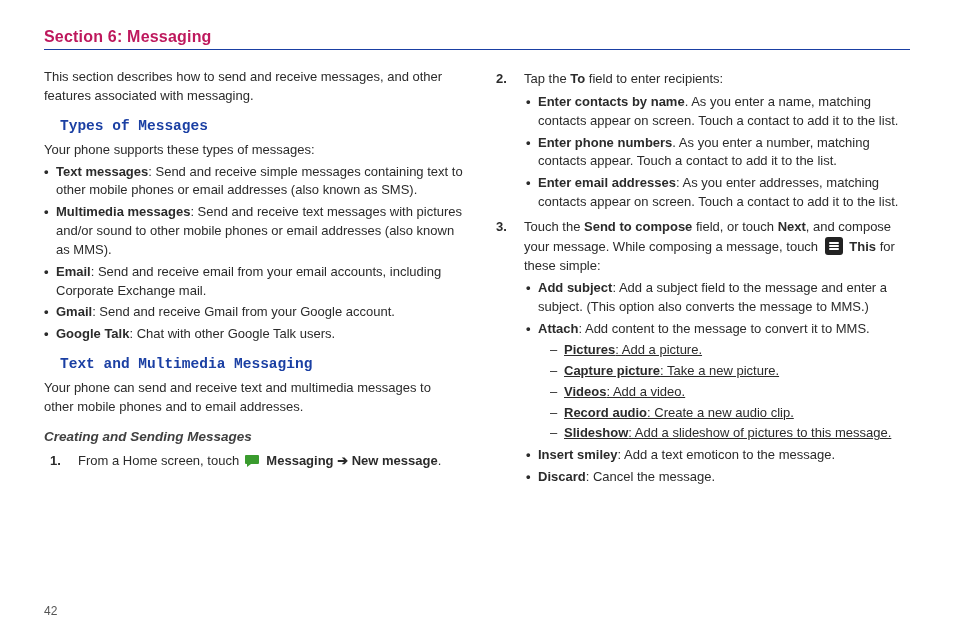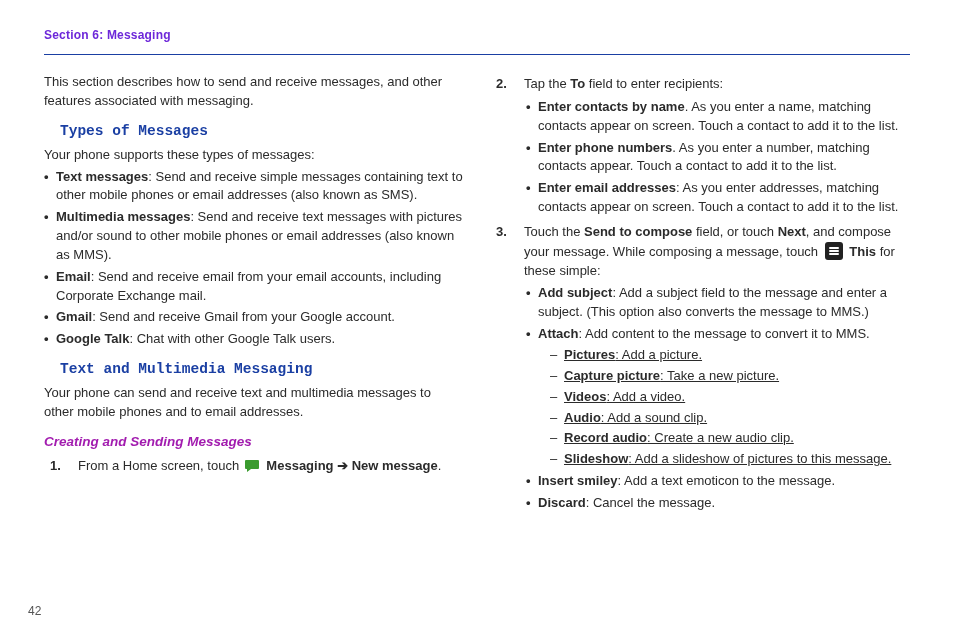--- a/index.html
+++ b/index.html
@@ -6,56 +6,56 @@
     margin:0;
     background:#fff;
     font-family:"Helvetica Neue",Arial,sans-serif;
     color:#2b2b2b;
     width:954px;
     height:636px;
     box-sizing:border-box;
     padding:28px 44px 20px 44px;
   }
   .section-title{
-    color:#6d28d9;
+    color:#be185d;
     font-weight:700;
-    font-size:12px;
+    font-size:16px;
     border-bottom:1.5px solid #1a3fa3;
-    padding-bottom:12px;
+    padding-bottom:3px;
     margin-bottom:14px;
     letter-spacing:.2px;
   }
   .columns{
     display:flex;
     gap:26px;
   }
   .col{flex:1;font-size:13px;line-height:1.45;}
   .h2{color:#1a3fa3;font-weight:700;font-size:14.5px;margin:10px 16px 4px;font-family:Liberation Mono, monospace;}
-  .h3{color:#a21caf;font-weight:700;font-style:italic;font-size:13.5px;margin:10px 0 6px;}
+  .h3{color:#404040;font-weight:700;font-style:italic;font-size:13.5px;margin:10px 0 6px;}
   .intro{margin:4px 0 8px;}
   ul.bul{list-style:none;padding:0;margin:0;}
   ul.bul>li{position:relative;padding-left:12px;margin:3px 0;}
   ul.bul>li::before{content:"•";position:absolute;left:0;top:0;font-weight:700;}
   ul.bul>li{font-family:"Arial Narrow","Helvetica Condensed",Arial,sans-serif;}
   ol.steps{list-style:none;padding:0;margin:0;}
   ol.steps>li{position:relative;padding-left:34px;margin:6px 0;}
   ol.steps>li>.num{position:absolute;left:6px;top:0;font-weight:700;}
   ul.sub{list-style:none;padding:0;margin:4px 0 4px 0;}
   ul.sub>li{position:relative;padding-left:14px;margin:3px 0;font-family:"Arial Narrow","Helvetica Condensed",Arial,sans-serif;}
   ul.sub>li::before{content:"•";position:absolute;left:2px;top:0;font-weight:700;}
   ul.dash{list-style:none;padding:0;margin:2px 0 2px 12px;}
   ul.dash>li{position:relative;padding-left:14px;margin:2px 0;font-family:"Arial Narrow","Helvetica Condensed",Arial,sans-serif;text-decoration:underline;}
   ul.dash>li::before{content:"–";position:absolute;left:0;top:0;}
   b{font-weight:700;}
   .icon-msg{display:inline-block;width:16px;height:14px;vertical-align:-3px;margin:0 2px;}
   .icon-msg svg{display:block;}
   .icon-menu{display:inline-block;width:18px;height:18px;vertical-align:-4px;margin:0 3px;border-radius:3px;background:#222;position:relative;}
   .icon-menu::before{content:"";position:absolute;left:4px;right:4px;top:5px;height:2px;background:#fff;border-radius:1px;box-shadow:0 3px 0 #fff,0 6px 0 #fff;}
   .arrow{font-weight:700;}
-  .pagenum{position:absolute;bottom:18px;left:28px;font-size:12px;color:#555;}
+  .pagenum{position:absolute;bottom:18px;left:44px;font-size:12px;color:#555;}
 </style>
 </head>
 <body>
 
 <div class="section-title">Section 6: Messaging</div>
 
 <div class="columns">
   <div class="col">
     <div class="intro">This section describes how to send and receive messages, and other features associated with messaging.</div>
 
@@ -103,21 +103,20 @@
         <span>Touch the </span><b>Send to compose</b><span> field, or touch </span><b>Next</b><span>, and compose your message. While composing a message, touch </span>
         <span class="icon-menu"></span>
         <b> This</b><span> for these simple:</span>
         <ul class="sub">
           <li><b>Add subject</b><span>: Add a subject field to the message and enter a subject. (This option also converts the message to MMS.)</span></li>
           <li><b>Attach</b><span>: Add content to the message to convert it to MMS.</span>
             <ul class="dash">
               <li><b>Pictures</b><span>: Add a picture.</span></li>
               <li><b>Capture picture</b><span>: Take a new picture.</span></li>
               <li><b>Videos</b><span>: Add a video.</span></li>
-              <li><b>Audio</b><span>: Add a sound clip.</span></li>
               <li><b>Record audio</b><span>: Create a new audio clip.</span></li>
               <li><b>Slideshow</b><span>: Add a slideshow of pictures to this message.</span></li>
             </ul>
           </li>
           <li><b>Insert smiley</b><span>: Add a text emoticon to the message.</span></li>
           <li><b>Discard</b><span>: Cancel the message.</span></li>
         </ul>
       </li>
     </ol>
   </div>

